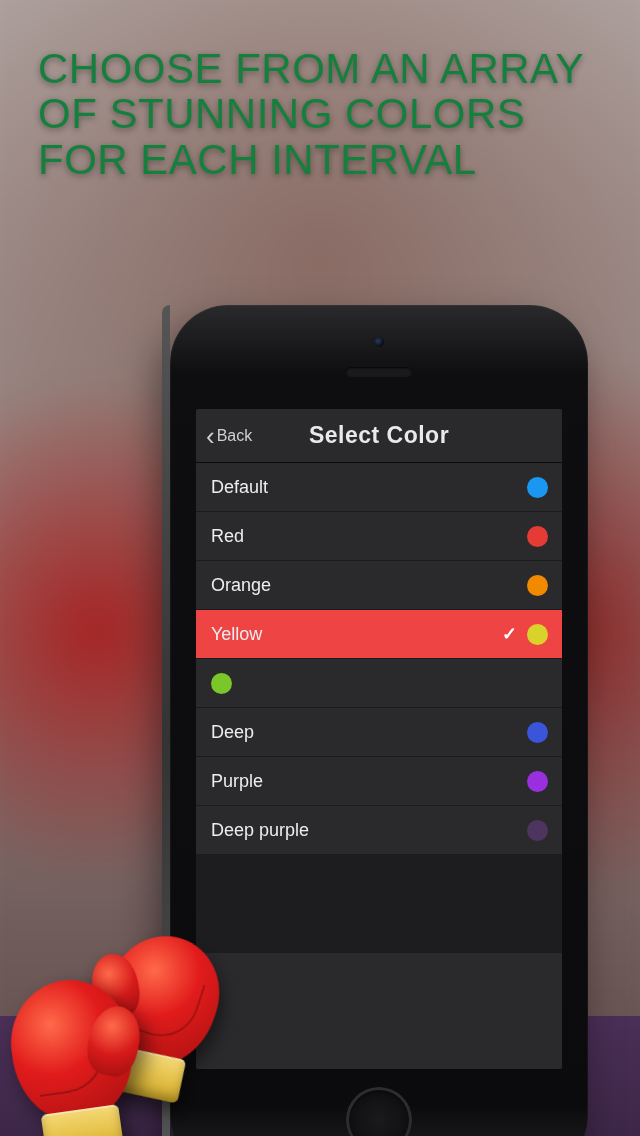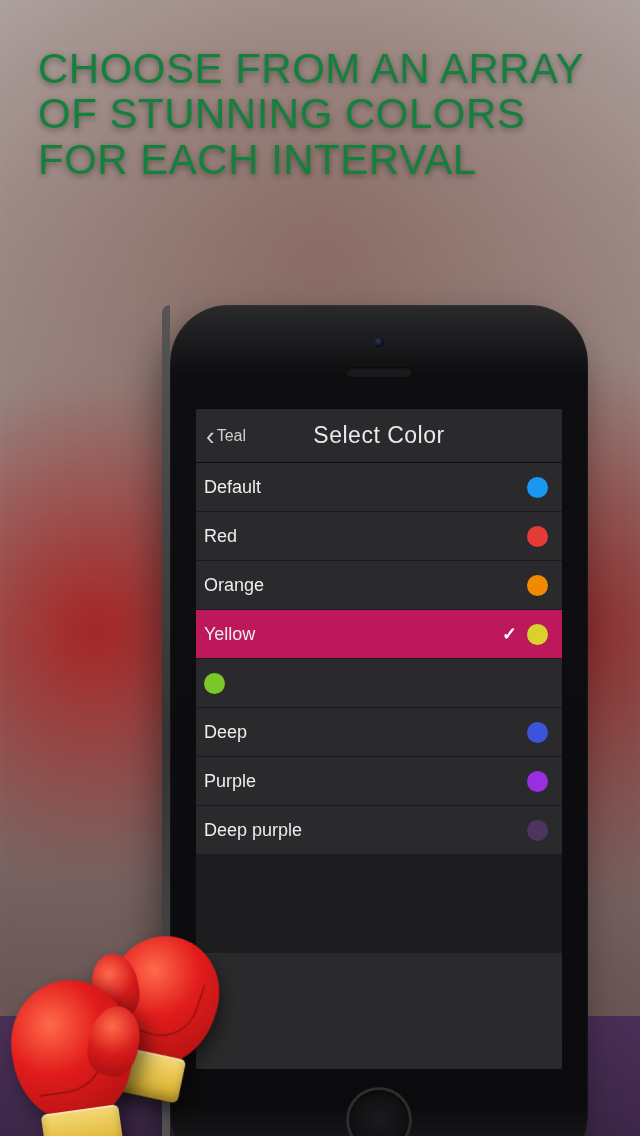--- a/index.html
+++ b/index.html
@@ -107,38 +107,38 @@
     font-size: 26px;
     line-height: 1;
     margin-right: 2px;
     font-weight: 200;
   }
   .nav-title {
     flex: 1;
     text-align: center;
     color: #e9e9eb;
     font-size: 23px;
-    font-weight: 400;
+    font-weight: 700;
     letter-spacing: 0.5px;
   }
 
   .list { }
   .row {
     height: 49px;
     display: flex;
     align-items: center;
-    padding: 0 14px 0 8px;
+    padding: 0 14px 0 15px;
     color: #ededef;
     font-size: 18px;
     font-weight: 300;
     position: relative;
     background: #2a2a2c;
     border-bottom: 1px solid #1b1b1d;
   }
-  .row.selected { background: #be185d; }
+  .row.selected { background: #ef4444; }
   .row .label { flex: 1; }
   .row .check {
     color: #fff;
     font-size: 18px;
     margin-right: 10px;
     font-weight: 600;
   }
   .row .swatch {
     width: 21px; height: 21px;
     border-radius: 50%;
@@ -210,21 +210,21 @@
 
 <div class="phone">
   <div class="phone-side"></div>
   <div class="camera-dot"></div>
   <div class="earpiece"></div>
 
   <div class="screen">
     <div class="navbar">
       <div class="back-btn">
         <span class="chev">‹</span>
-        <span>Teal</span>
+        <span>Back</span>
       </div>
       <div class="nav-title">Select Color</div>
     </div>
 
     <div class="list" id="color-list">
         <div class="row">
           <span class="label">Default</span>
           <span class="swatch" style="background: rgb(26, 151, 240);"></span>
         </div>
         <div class="row">

